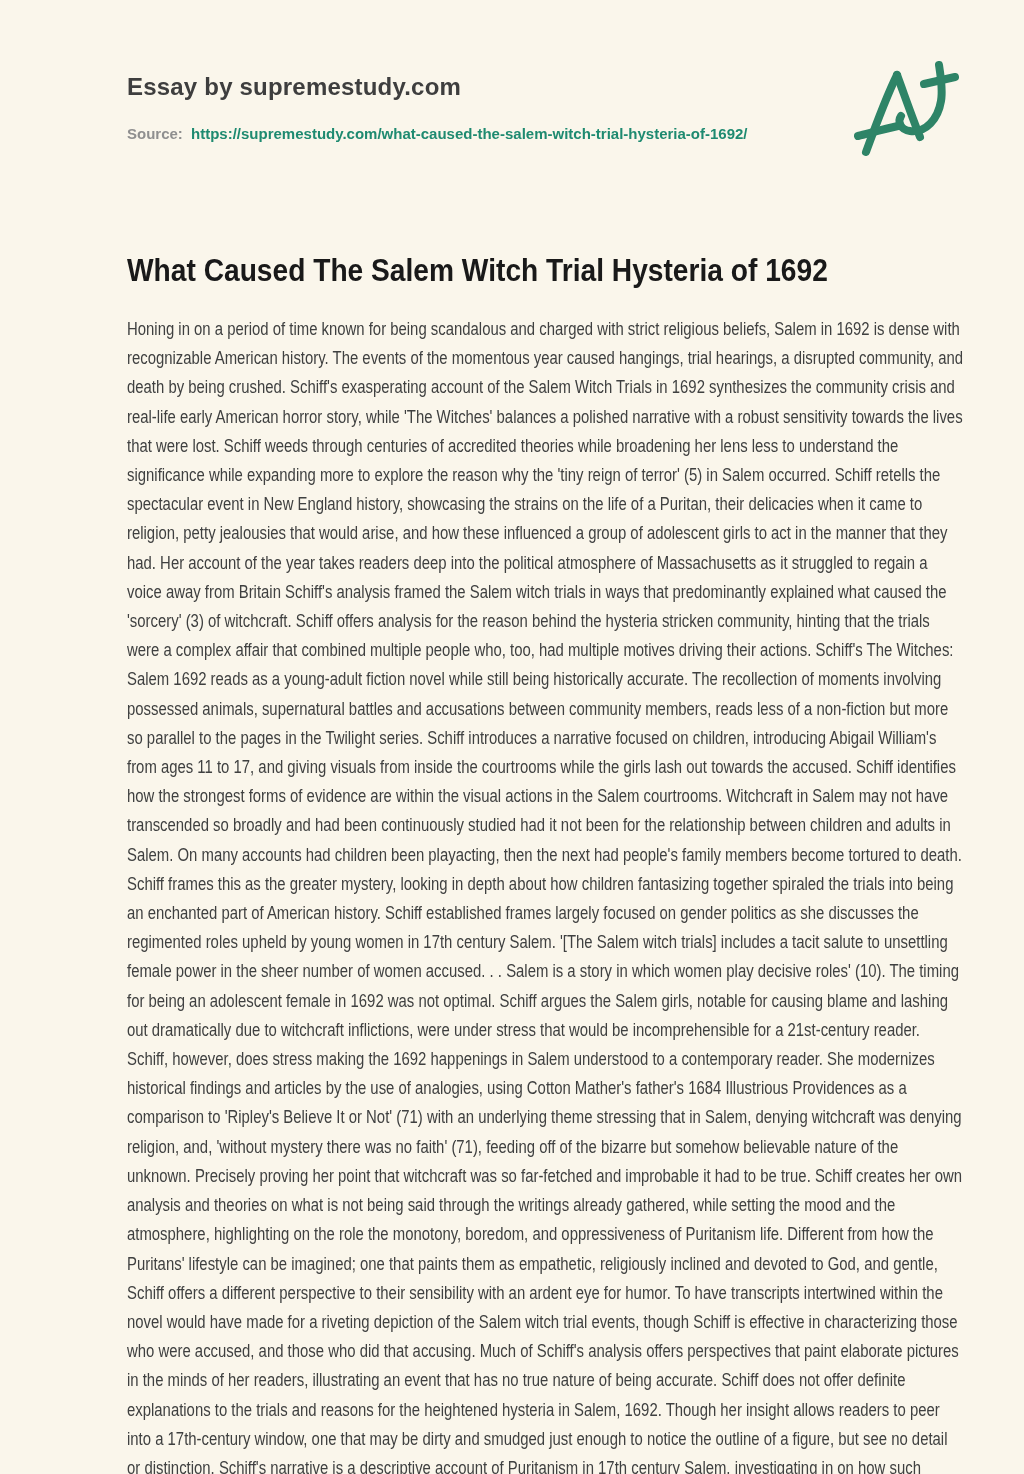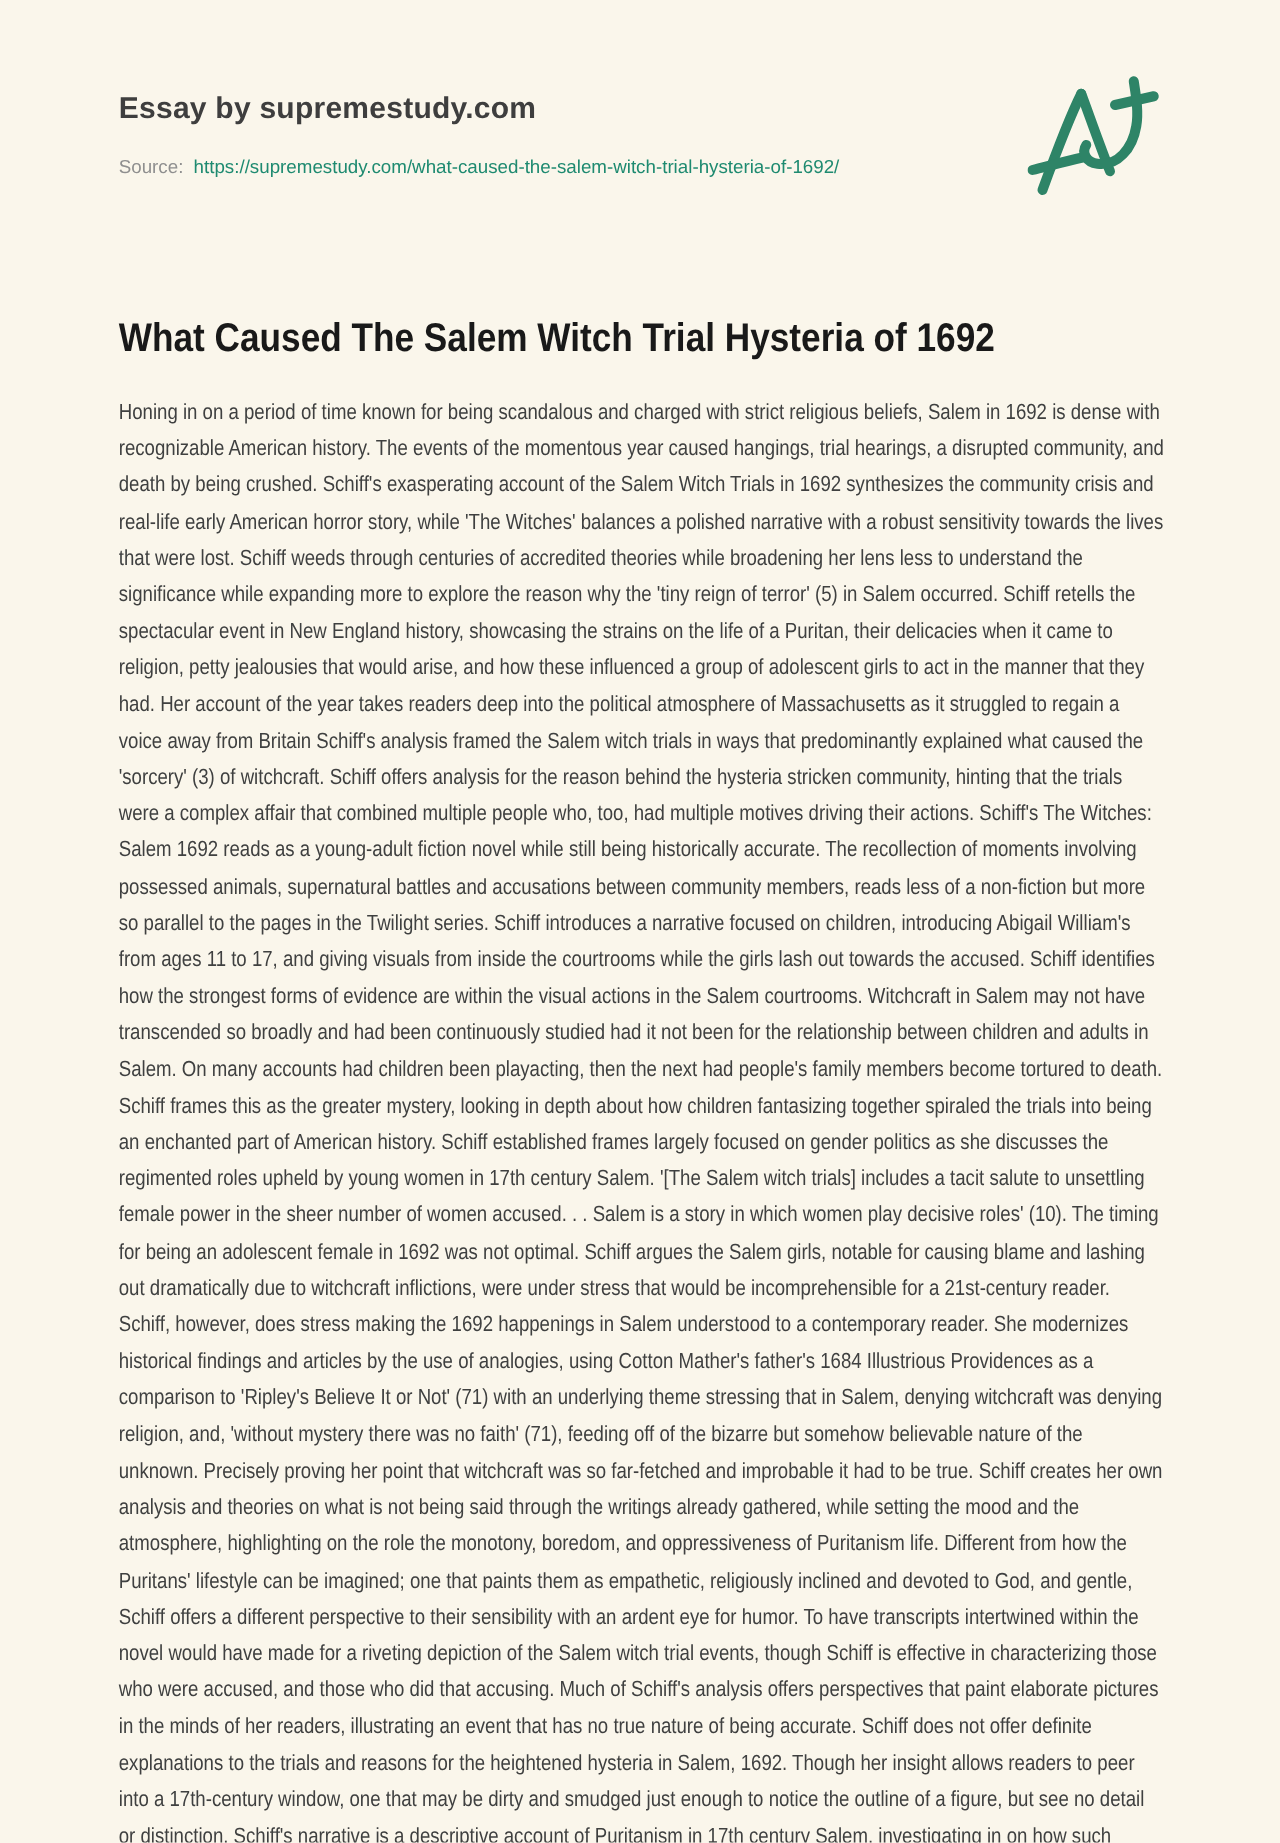--- a/index.html
+++ b/index.html
@@ -18,33 +18,35 @@
     height:1474px;
     overflow:hidden;
     font-family:"Liberation Sans", sans-serif;
     position:relative;
   }
   .page{
     position:relative;
     width:900px;
     height:1474px;
     padding:73px 92px 0 95px;
+    margin-left:32px;
   }
   
   .site-title{
     font-size:24px;
     font-weight:bold;
     color:var(--heading);
     letter-spacing:0.2px;
     white-space:nowrap;
   }
   .source-line{
     margin-top:24px;
     font-size:15px;
     white-space:nowrap;
+    font-weight:bold;
   }
   .source-label{color:var(--muted);}
   .source-link{
     color:var(--accent);
     text-decoration:none;
     margin-left:4px;
   }
   .logo{
     position:absolute;
     top:60px;

